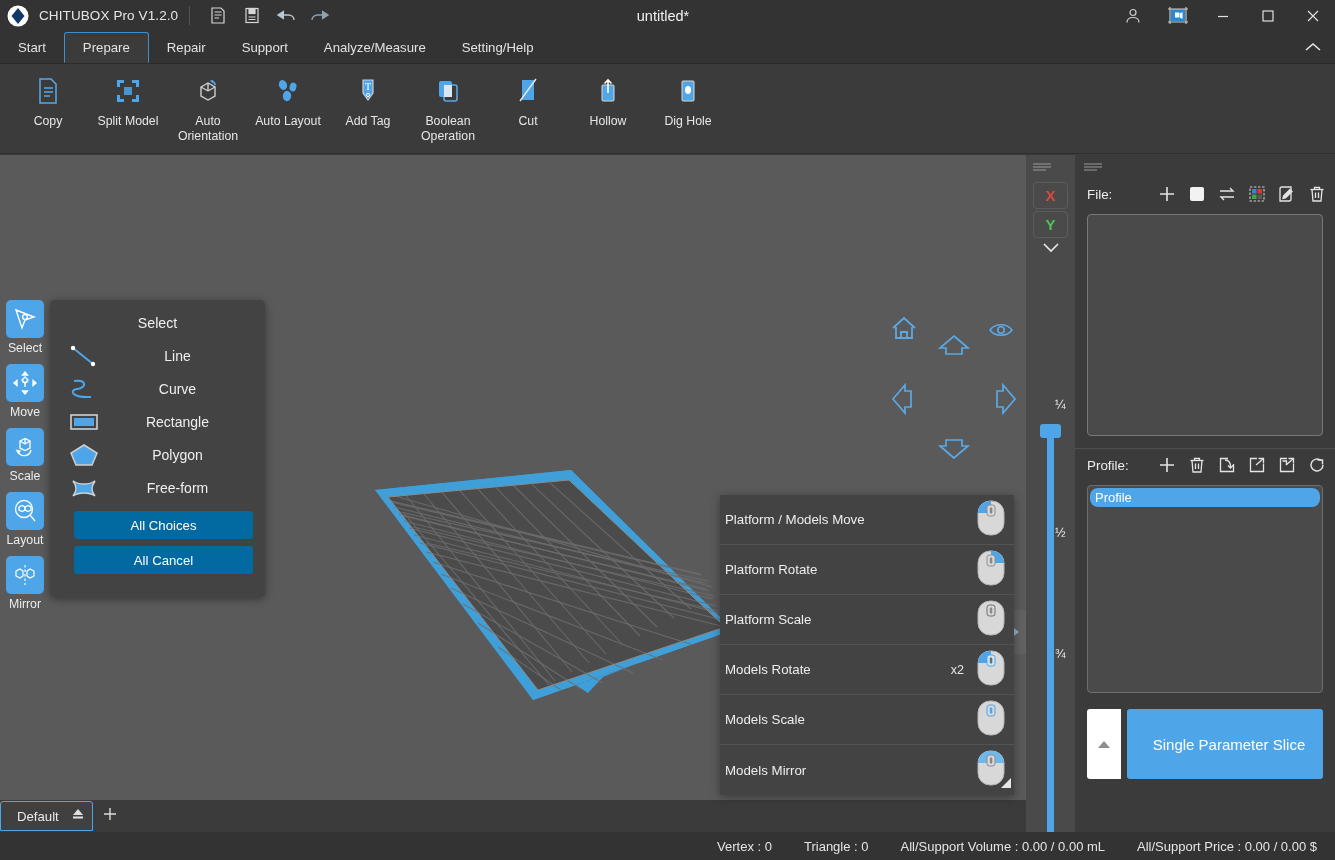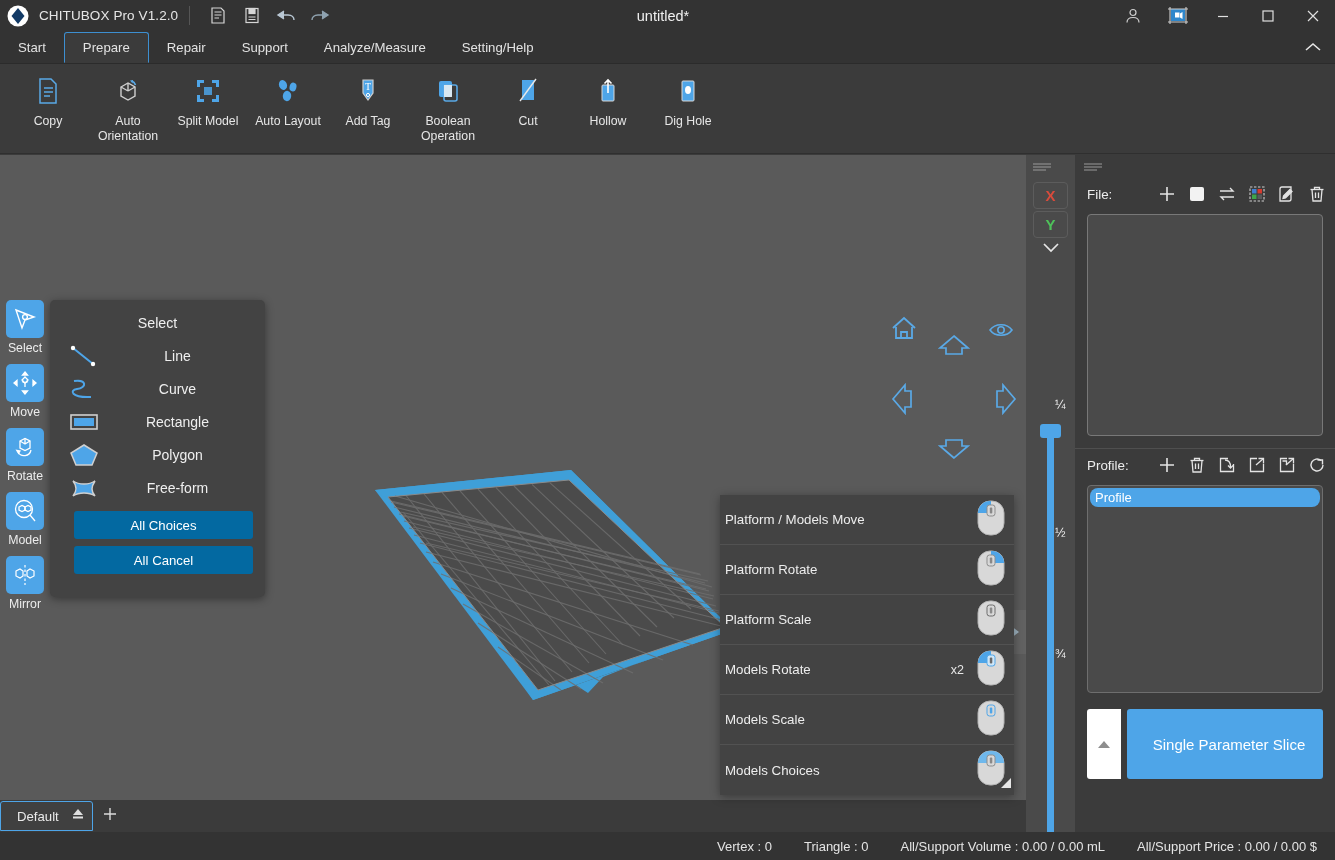--- a/index.html
+++ b/index.html
@@ -318,41 +318,41 @@
         <svg width="28" height="30" viewBox="0 0 28 30" fill="none" stroke="#5aa9e6" stroke-width="1.5">
           <path d="M6 3 h11 l5 5 v19 h-16 z"></path>
           <path d="M10 12 h9 M10 16 h9 M10 20 h6"></path>
         </svg>
       </div>
       <div class="rb-lab">Copy</div>
     </div>
 
     <div class="rb-item">
       <div class="rb-ico">
-        <svg width="30" height="30" viewBox="0 0 30 30" fill="none" stroke="#cfcfcf" stroke-width="1.4">
-          <path d="M8 11 L15 7 L22 11 V20 L15 24 L8 20 Z"></path>
-          <path d="M15 7 V15 M8 11 L15 15 M22 11 L15 15"></path>
-          <path d="M19 5 a7 7 0 0 1 3.5 4" stroke="#5aa9e6" stroke-width="1.6"></path>
-          <path d="M17 4.5 L20 4 L19.5 7.5" fill="#5aa9e6" stroke="none"></path>
-        </svg>
-      </div>
-      <div class="rb-lab">Auto Orientation</div>
-    </div>
-
-    <div class="rb-item">
-      <div class="rb-ico">
         <svg width="30" height="30" viewBox="0 0 30 30" fill="#4ea5e8">
           <path d="M4 4 h7 v3 h-4 v4 h-3 z"></path>
             <path d="M26 4 h-7 v3 h4 v4 h3 z"></path>
           <path d="M4 26 h7 v-3 h-4 v-4 h-3 z"></path>
             <path d="M26 26 h-7 v-3 h4 v-4 h3 z"></path>
           <path d="M11 11 h8 v8 h-8 z" opacity=".85"></path>
         </svg>
       </div>
       <div class="rb-lab">Split Model</div>
+    </div>
+
+    <div class="rb-item">
+      <div class="rb-ico">
+        <svg width="30" height="30" viewBox="0 0 30 30" fill="none" stroke="#cfcfcf" stroke-width="1.4">
+          <path d="M8 11 L15 7 L22 11 V20 L15 24 L8 20 Z"></path>
+          <path d="M15 7 V15 M8 11 L15 15 M22 11 L15 15"></path>
+          <path d="M19 5 a7 7 0 0 1 3.5 4" stroke="#5aa9e6" stroke-width="1.6"></path>
+          <path d="M17 4.5 L20 4 L19.5 7.5" fill="#5aa9e6" stroke="none"></path>
+        </svg>
+      </div>
+      <div class="rb-lab">Auto Orientation</div>
     </div>
 
     <div class="rb-item">
       <div class="rb-ico">
         <svg width="30" height="30" viewBox="0 0 30 30" fill="#4ea5e8">
           <ellipse cx="10" cy="9" rx="4" ry="5" transform="rotate(-20 10 9)"></ellipse>
           <ellipse cx="20" cy="11" rx="3.4" ry="4.4" transform="rotate(15 20 11)"></ellipse>
           <ellipse cx="14" cy="20" rx="4.2" ry="5.2" transform="rotate(10 14 20)"></ellipse>
         </svg>
       </div>
@@ -518,32 +518,32 @@
     </div>
     <div class="tool">
       <div class="tool-btn">
         <svg width="26" height="26" viewBox="0 0 26 26" fill="none" stroke="#ffffff" stroke-width="1.3">
           <path d="M8 7 L13 4.5 L18 7 V14 L13 16.5 L8 14 Z"></path>
           <path d="M13 4.5 V10 M8 7 L13 10 M18 7 L13 10"></path>
           <path d="M19 16 a7 7 0 0 1 -13 2"></path>
           <path d="M3.5 15.5 L6.5 20.5 L9 16.5 Z" fill="#ffffff" stroke="none"></path>
         </svg>
       </div>
-      <div class="tool-lab">Rotate</div>
+      <div class="tool-lab">Scale</div>
     </div>
     <div class="tool">
       <div class="tool-btn">
         <svg width="26" height="26" viewBox="0 0 26 26" fill="none" stroke="#ffffff" stroke-width="1.3">
           <circle cx="12" cy="11" r="8.5"></circle>
           <path d="M18 17 L23 23"></path>
           <path d="M7 9 L10 7.5 L13 9 V12 L10 13.5 L7 12 Z"></path>
           <path d="M13 9 L16 7.5 L19 9 V12 L16 13.5 L13 12 Z"></path>
         </svg>
       </div>
-      <div class="tool-lab">Model</div>
+      <div class="tool-lab">Layout</div>
     </div>
     <div class="tool">
       <div class="tool-btn">
         <svg width="26" height="26" viewBox="0 0 26 26" fill="none" stroke="#ffffff" stroke-width="1.2">
           <path d="M13 3 V23" stroke-dasharray="2.5 2"></path>
           <path d="M4 9 L8 7 L11 9 V14 L8 16 L4 14 Z"></path>
           <path d="M15 9 L18 7 L22 9 V14 L18 16 L15 14 Z"></path>
         </svg>
       </div>
       <div class="tool-lab">Mirror</div>
@@ -664,21 +664,21 @@
       <div>
         <svg width="34" height="40" viewBox="0 0 34 40">
           <rect x="4" y="3" width="26" height="34" rx="12" fill="#d8d8d8" stroke="#b5b5b5"></rect>
           <rect x="13" y="7" width="8" height="11" rx="2.5" fill="#d8d8d8" stroke="#4ea5e8"></rect>
           <rect x="15.8" y="9.5" width="2.5" height="6" rx="1" fill="#4ea5e8"></rect>
         </svg>
       </div>
     </div>
 
     <div class="mm-row">
-      <div class="mm-lab">Models Choices</div>
+      <div class="mm-lab">Models Mirror</div>
       <span class="mm-x2"></span>
       <div>
         <svg width="34" height="40" viewBox="0 0 34 40">
           <rect x="4" y="3" width="26" height="34" rx="12" fill="#d8d8d8" stroke="#b5b5b5"></rect>
           <path d="M4 15 V14 a12 12 0 0 1 12 -11 h1 v12 z" fill="#6fb8ec"></path>
           <path d="M30 15 V14 a12 12 0 0 0 -12 -11 h-1 v12 z" fill="#6fb8ec"></path>
           <rect x="13" y="7" width="8" height="11" rx="2.5" fill="#d8d8d8" stroke="#8d8d8d"></rect>
           <rect x="15.8" y="9.5" width="2.5" height="6" rx="1" fill="#888"></rect>
         </svg>
       </div>

